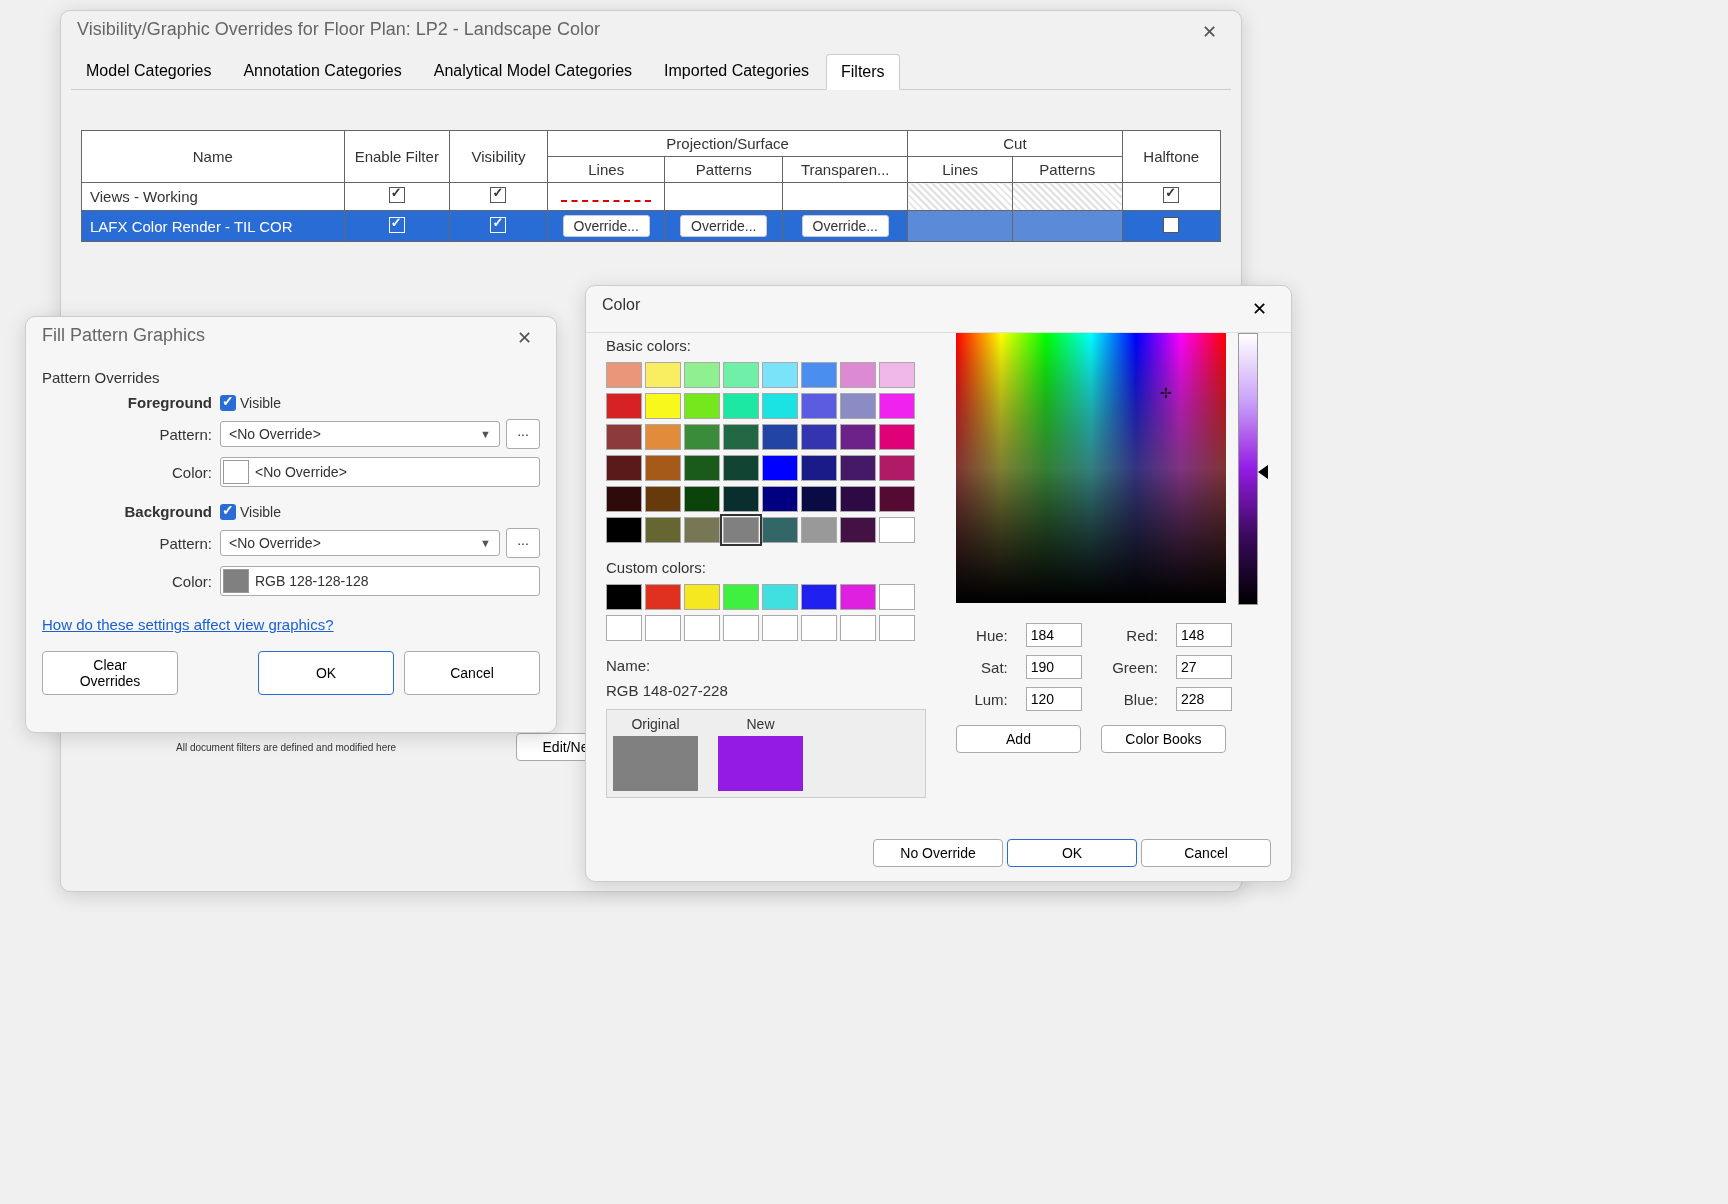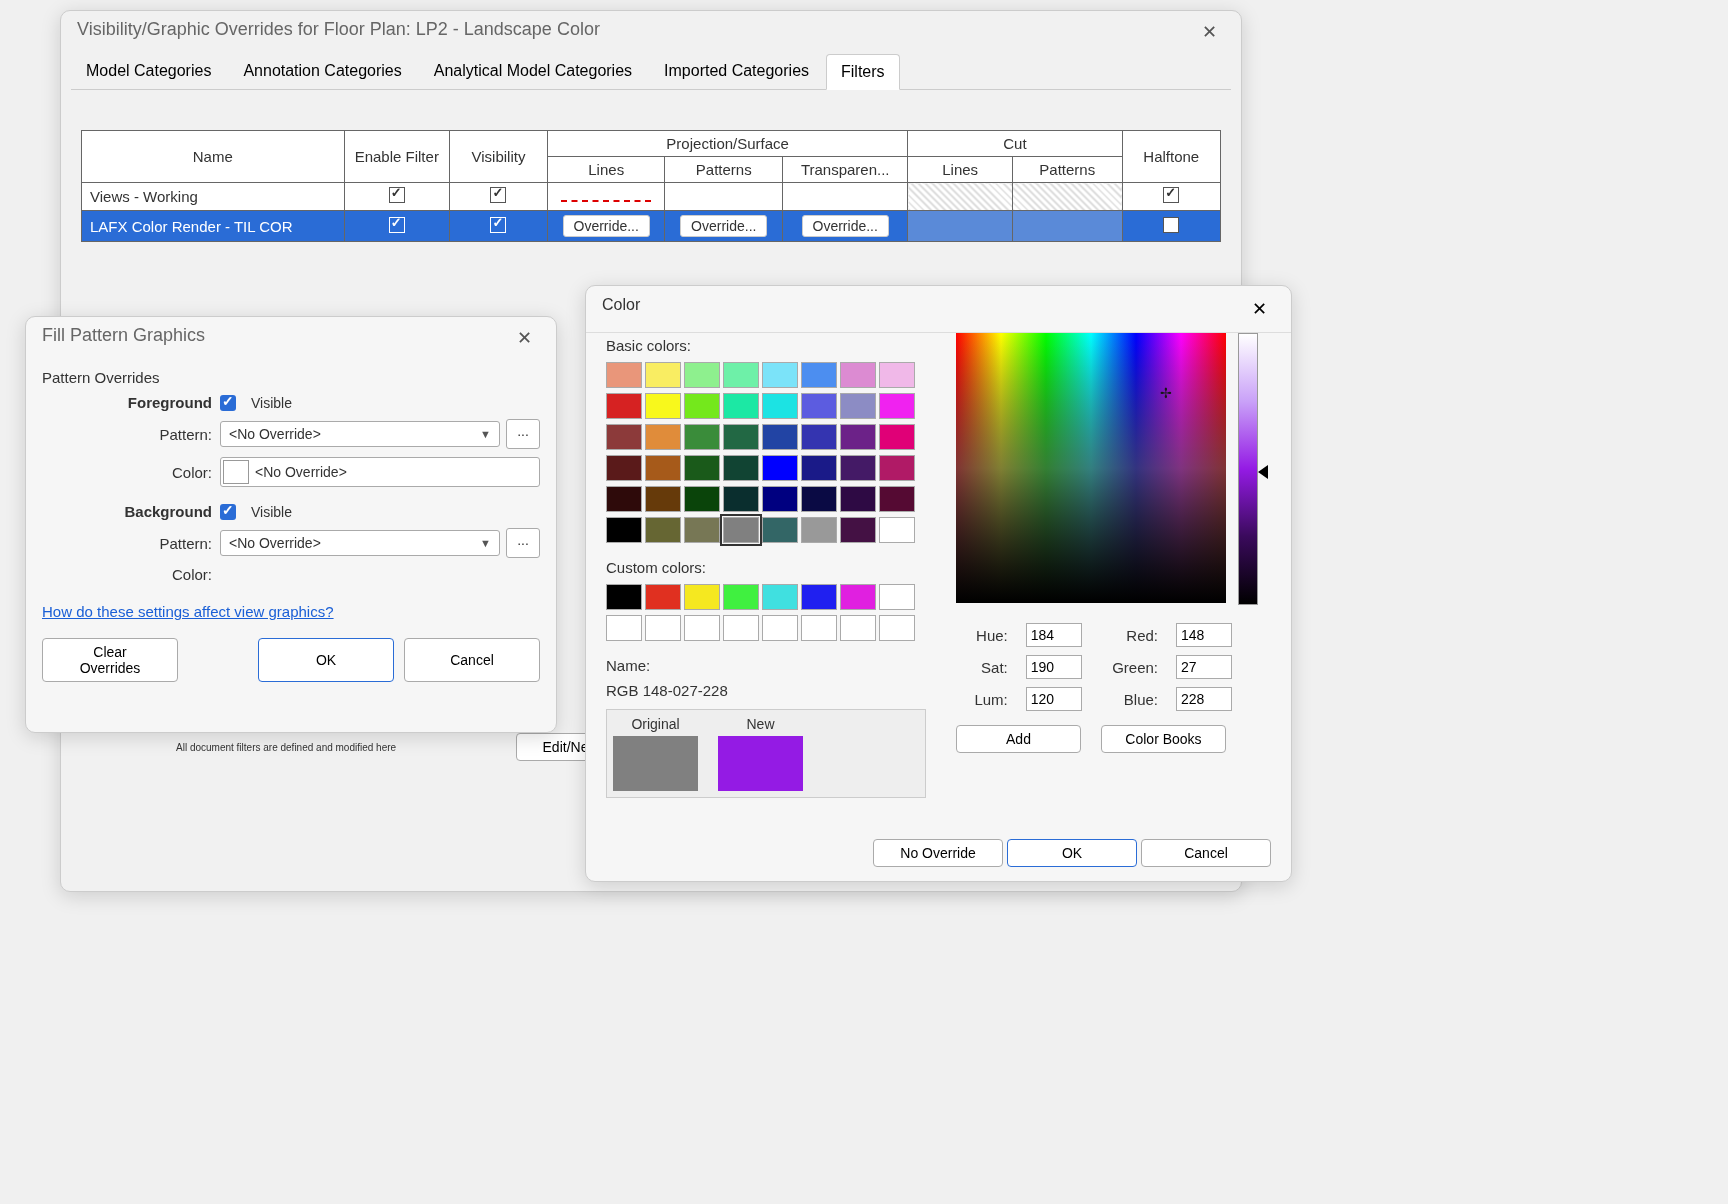--- a/index.html
+++ b/index.html
@@ -176,21 +176,21 @@
     text-align: right;
     padding-right: 8px;
     font-size: 15px;
   }
   .fp-label.bold {
     font-weight: bold;
   }
   .check-visible {
     display: inline-flex;
     align-items: center;
-    gap: 15px;
+    gap: 4px;
   }
   .blue-check {
     width: 16px;
     height: 16px;
     background: #2a6cd6;
     border-radius: 3px;
     position: relative;
   }
   .blue-check::after {
     content: "✓";
@@ -505,20 +505,24 @@
     <div class="fp-row">
       <div class="fp-label">Pattern:</div>
       <div class="dropdown">
         <span>&lt;No Override&gt;</span>
         <span class="chev">▼</span>
       </div>
       <div class="small-btn">...</div>
     </div>
     <div class="fp-row">
       <div class="fp-label">Color:</div>
+      <div class="color-field">
+        <span class="color-swatch" style="background:#808080"></span>
+        <span>RGB 128-128-128</span>
+      </div>
     </div>
 
     <div style="margin-top:20px">
       <a class="help-link">How do these settings affect view graphics?</a>
     </div>
   </div>
   <div class="fp-buttons">
     <button class="btn">Clear Overrides</button>
     <div style="width:60px"></div>
     <button class="btn primary">OK</button>

